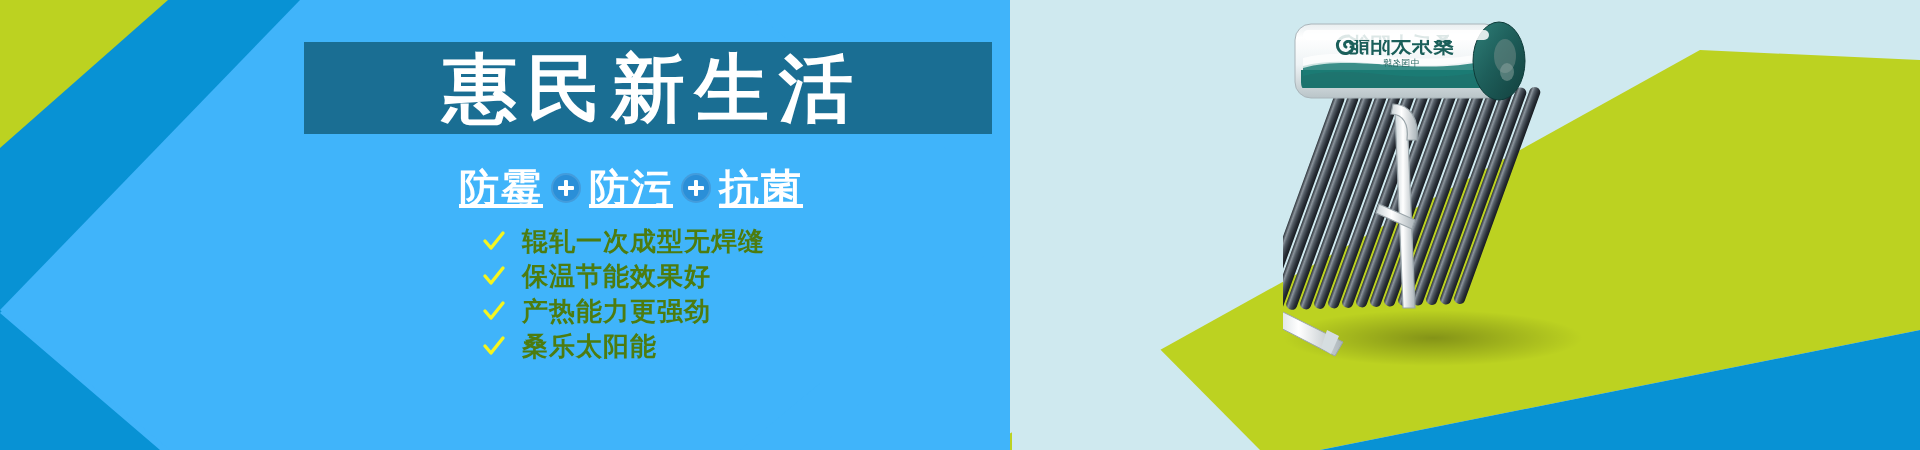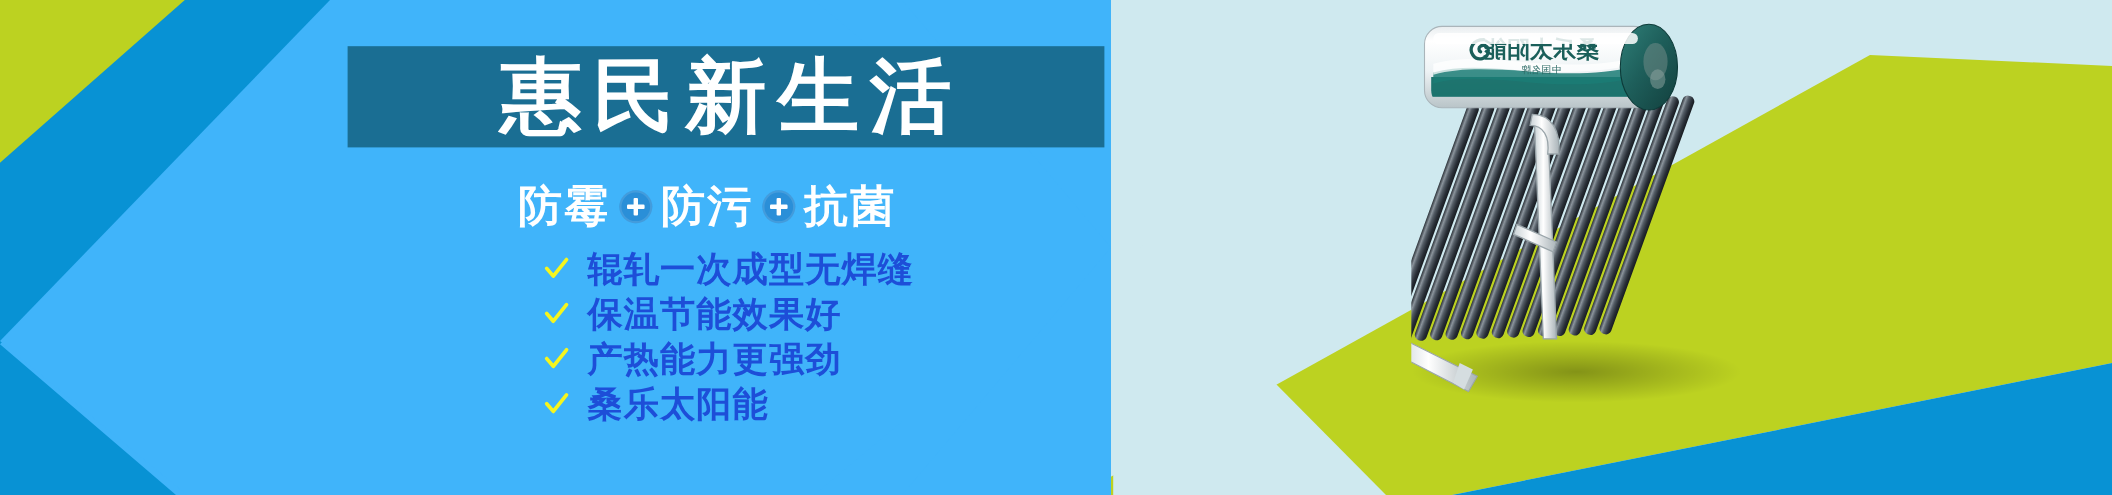--- a/index.html
+++ b/index.html
@@ -10,21 +10,21 @@
     background:#cfe9ef;
   }
   #banner{
     position:relative;width:1920px;height:450px;overflow:hidden;
     background:#cfe9ef;
   }
   .layer{position:absolute;top:0;left:0;width:1920px;height:450px;}
 
   
   .content{
-    position:absolute;left:16px;top:0;width:1000px;height:342px;
+    position:absolute;left:4px;top:0;width:1000px;height:342px;
     z-index:40;
   }
   .title-box{
     position:absolute;left:300px;top:42px;
     width:688px;height:92px;
     background:#1a6e93;
     display:flex;align-items:center;justify-content:center;
   }
   .title-text{
     color:#ffffff;
@@ -38,20 +38,21 @@
   }
   .subtitle{
     position:absolute;left:455px;top:168px;
     display:flex;align-items:center;gap:8px;
     white-space:nowrap;
   }
   .subtitle .word{
     color:#ffffff;font-size:40px;font-weight:bold;letter-spacing:2px;
     line-height:1;
     font-family:"DejaVu Sans","Liberation Sans",sans-serif;
+    text-decoration:underline;
   }
   .plus-chip{
     width:30px;height:30px;border-radius:50%;
     background:#2a8fd8;
     position:relative;
     flex:0 0 auto;
     box-shadow:0 0 0 2px rgba(255,255,255,.12) inset;
   }
   .plus-chip::before,.plus-chip::after{
     content:"";position:absolute;background:#ffffff;border-radius:1px;
@@ -63,21 +64,21 @@
     position:absolute;left:478px;top:228px;
     display:flex;flex-direction:column;gap:9px;
   }
   .bullet{
     display:flex;align-items:center;gap:16px;white-space:nowrap;
   }
   .check-icon{
     width:24px;height:24px;flex:0 0 auto;display:block;
   }
   .bullet-label{
-    color:#1d4ed8;font-size:32px;font-weight:bold;letter-spacing:1px;
+    color:#4d7c0f;font-size:26px;font-weight:bold;letter-spacing:1px;
     line-height:1;
     font-family:"DejaVu Sans","Liberation Sans",sans-serif;
   }
 
   
   .product{
     position:absolute;left:1283px;top:8px;width:350px;height:360px;
     z-index:30;
   }
 </style>

